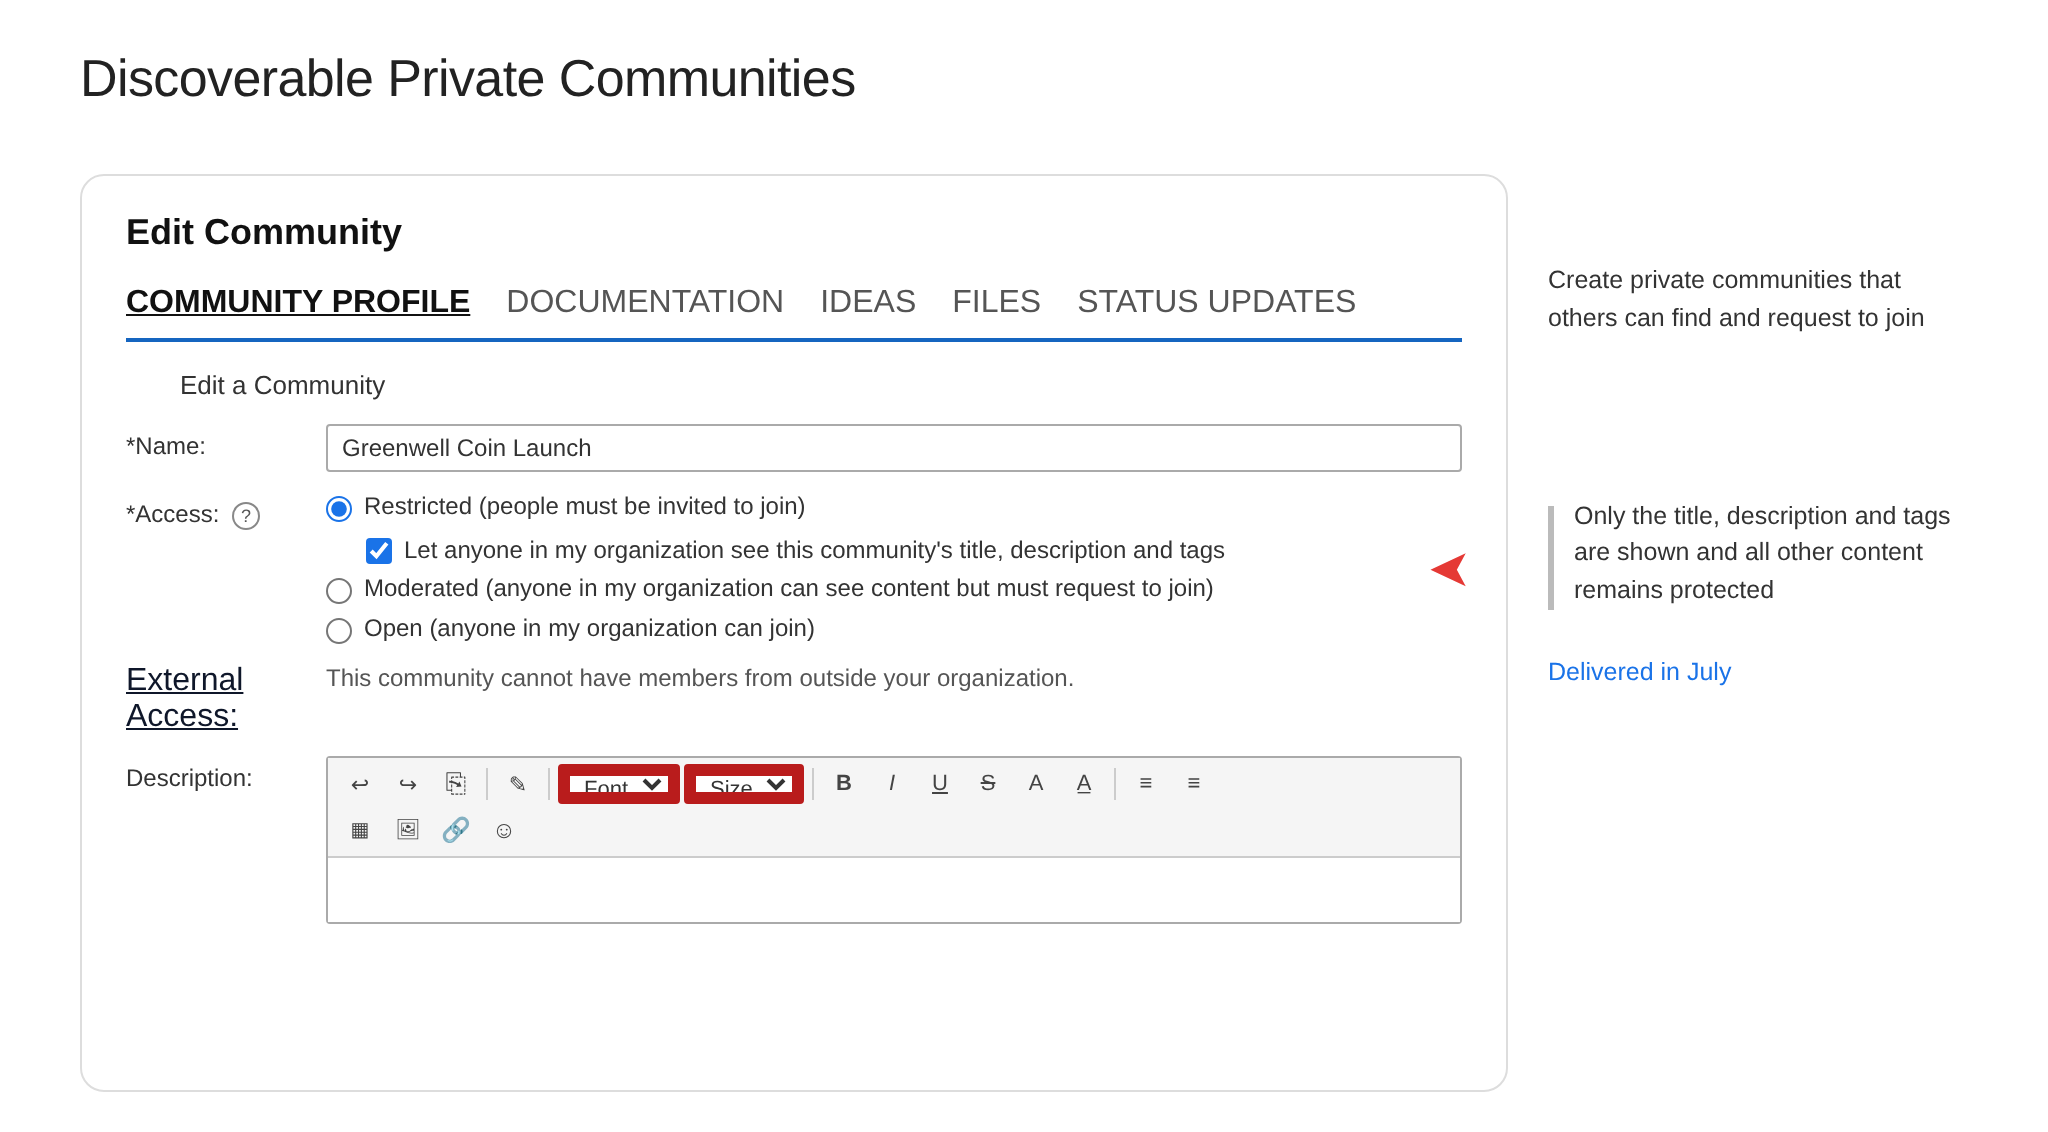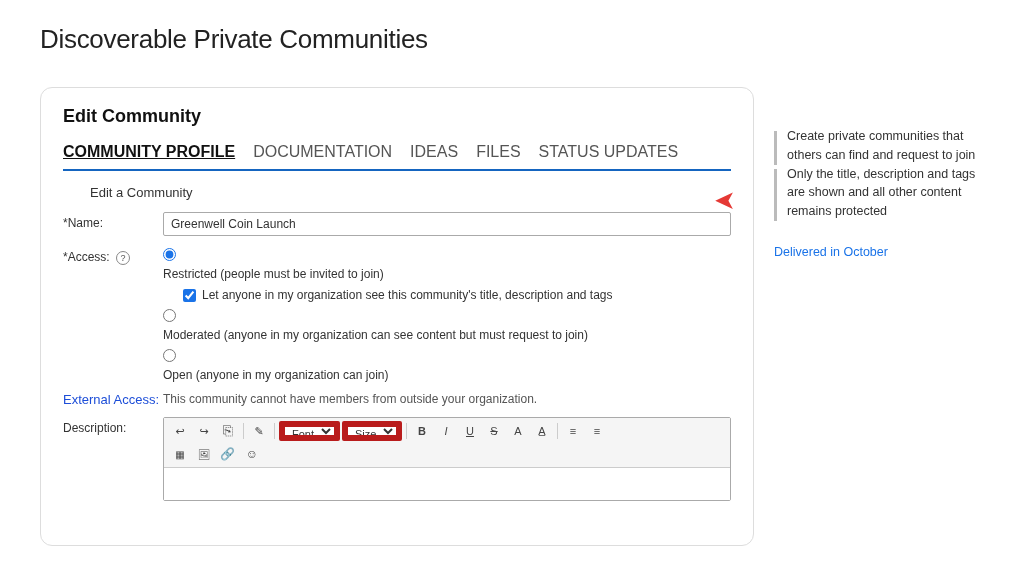--- a/index.html
+++ b/index.html
@@ -121,21 +121,20 @@
       flex-direction: column;
       gap: 5px;
     }
 
     .radio-item {
       display: flex;
       align-items: flex-start;
       gap: 6px;
       font-size: 12px;
       color: #333;
-      flex-direction: column;
     }
 
     .radio-input {
       margin-top: 2px;
       accent-color: #1a73e8;
       width: 13px;
       height: 13px;
     }
 
     .checkbox-item {
@@ -156,23 +155,24 @@
 
     .external-access-row {
       display: flex;
       flex-direction: row;
       align-items: flex-start;
       margin-bottom: 10px;
     }
 
     .external-label {
       width: 100px;
-      font-size: 13px;
-      color: #1d4ed8;
+      font-size: 16px;
+      color: #0f172a;
       flex-shrink: 0;
+      text-decoration: underline;
     }
 
     .external-text {
       font-size: 12px;
       color: #555;
     }
 
     .description-row {
       display: flex;
       flex-direction: row;
@@ -280,20 +280,22 @@
 
     .annotation-link {
       font-size: 12.5px;
       color: #1a73e8;
       line-height: 1.5;
       text-decoration: none;
     }
 
     .annotation-group-1 {
       margin-top: 40px;
+      margin-bottom: 80px;
+      flex-direction: column;
     }
 
     .annotation-group-2 {
       margin-bottom: 14px;
       align-items: center;
     }
 
     .annotation-group-3 {
       margin-top: 0;
     }
@@ -413,18 +415,18 @@
         <div class="annotation-line"></div>
         <div style="display:flex;flex-direction:column;">
           <div class="annotation-text">Only the title, description and tags are shown and all other content remains protected</div>
 
           <div style="position:absolute;left:-60px;top:20px;font-size:26px;color:#e53935;transform:scaleX(-1);">➤</div>
         </div>
       </div>
 
       <div class="annotation-block annotation-group-3" style="margin-top:8px;">
         <div style="display:flex;flex-direction:column;">
-          <a class="annotation-link" href="#">Delivered in October</a>
+          <a class="annotation-link" href="#">Delivered in July</a>
         </div>
       </div>
     </div>
   </div>
 </div>
 
 </body></html>

